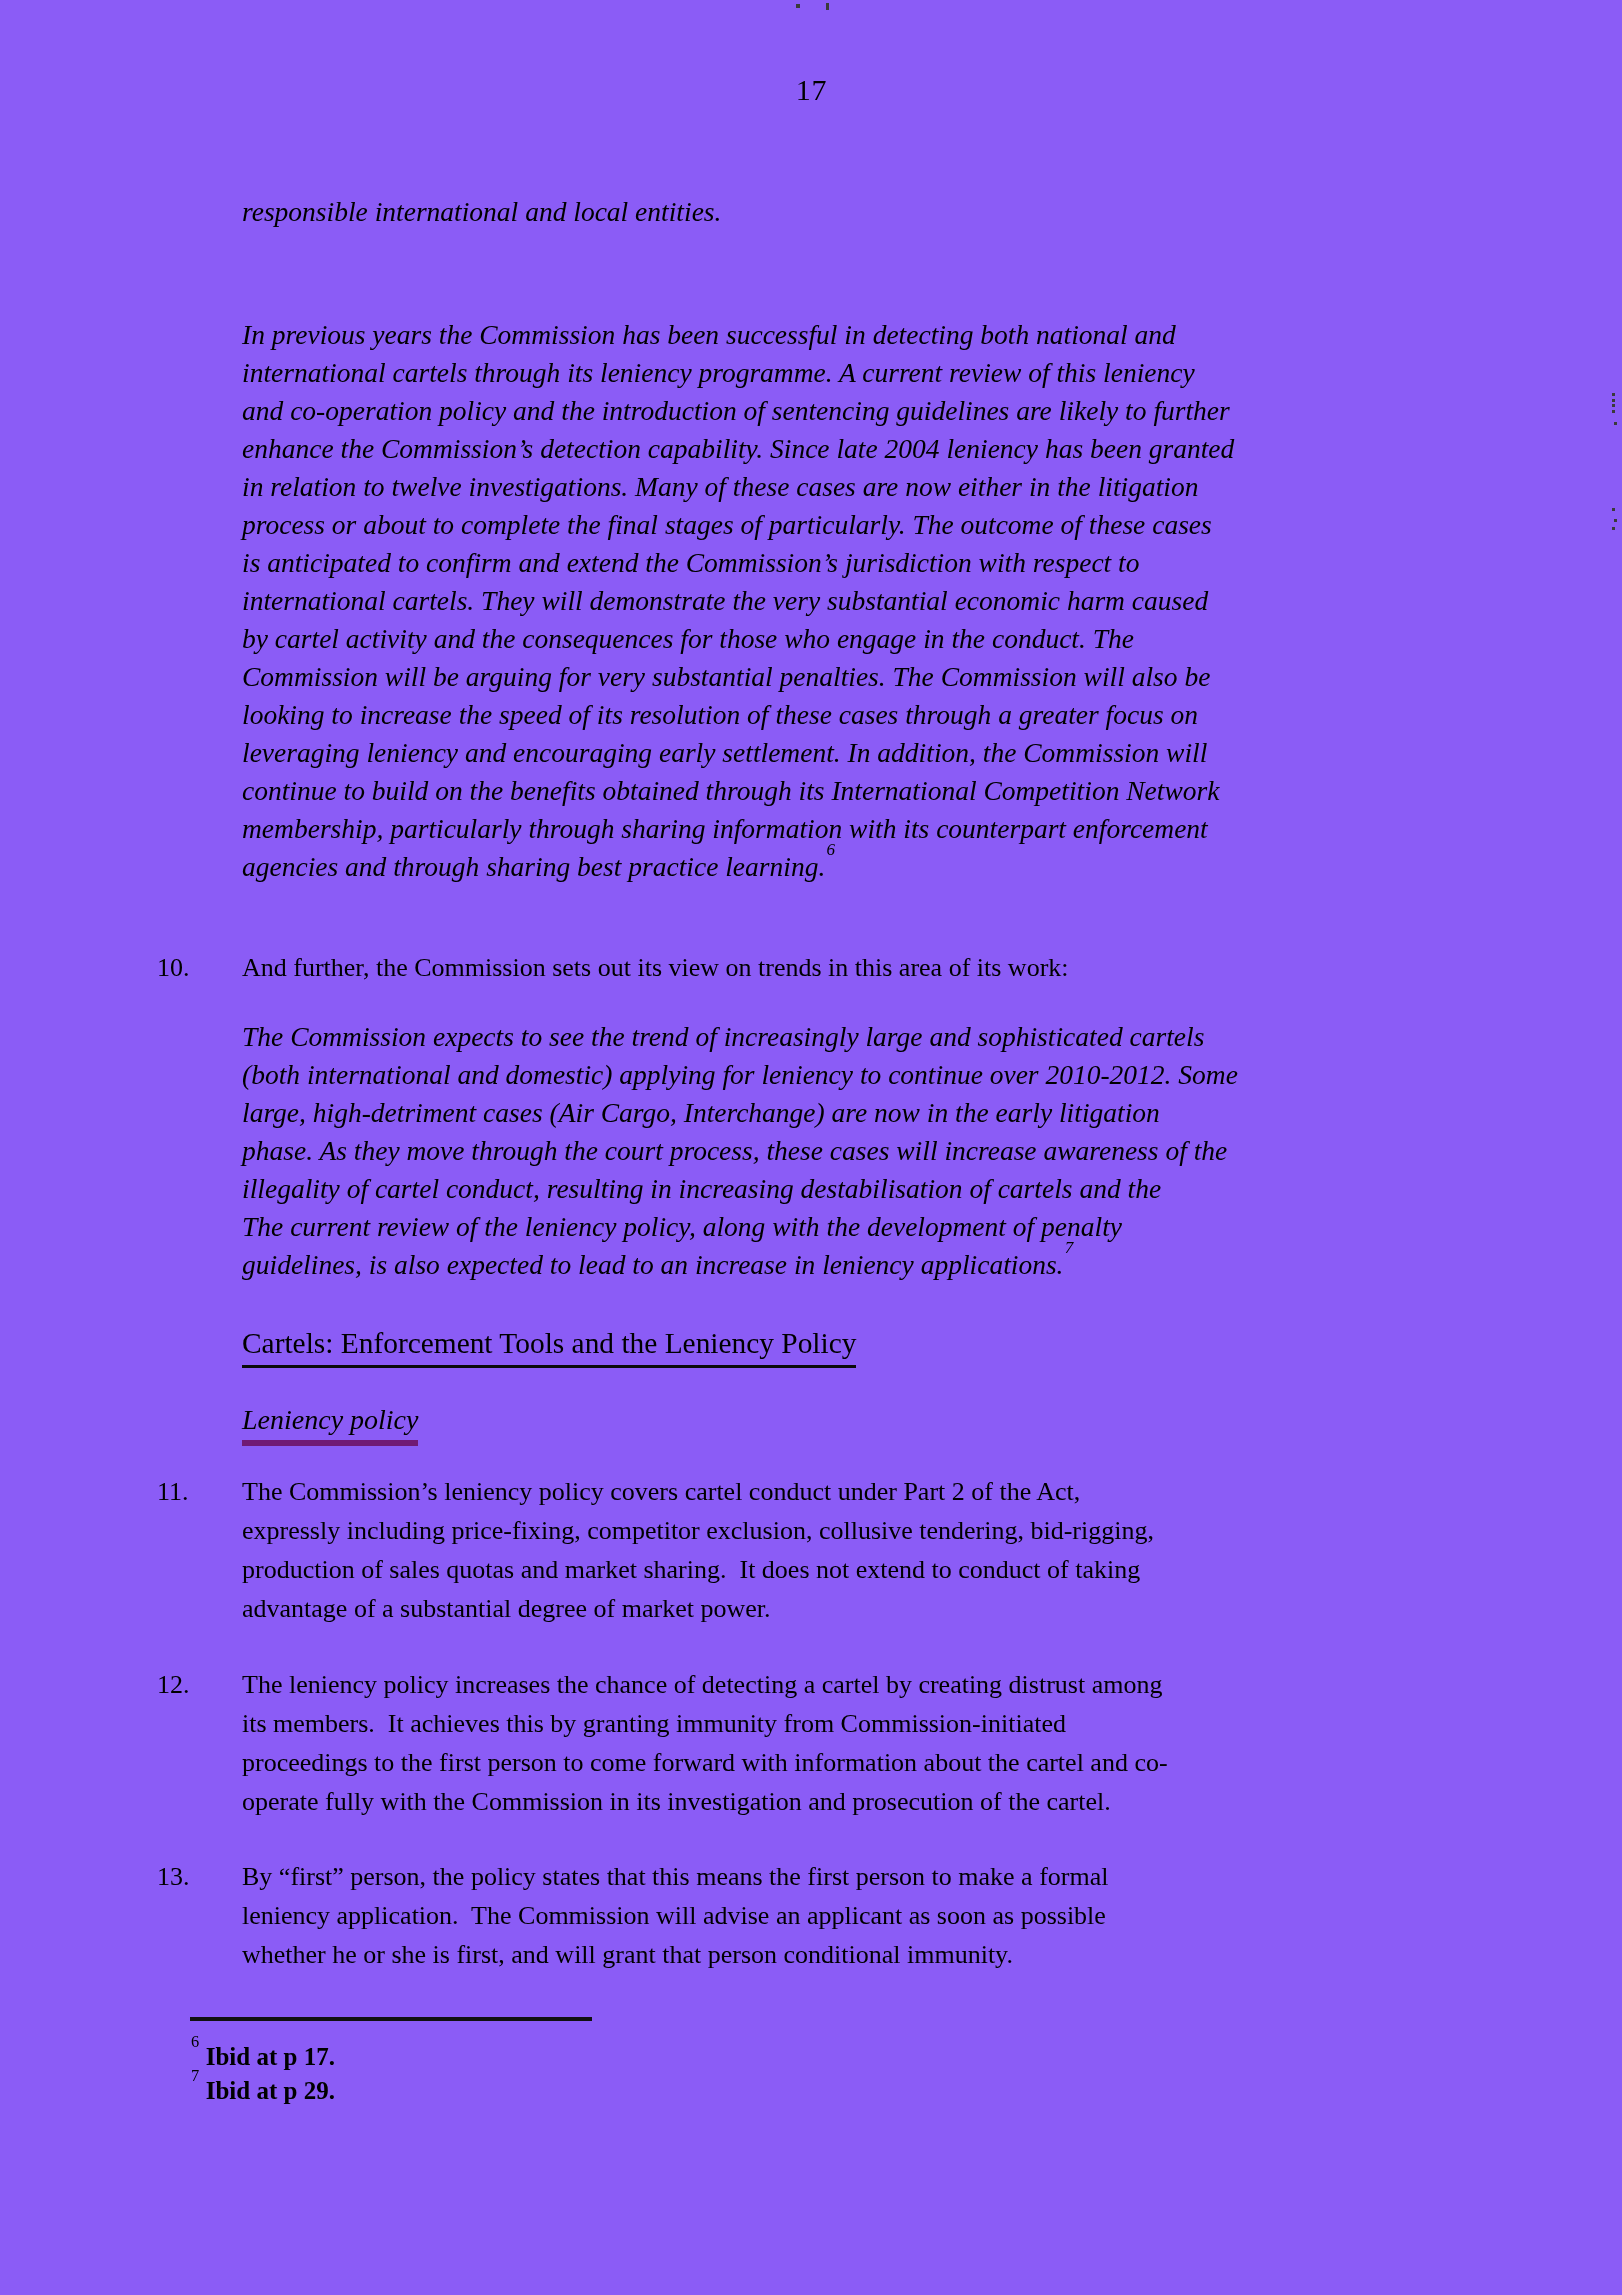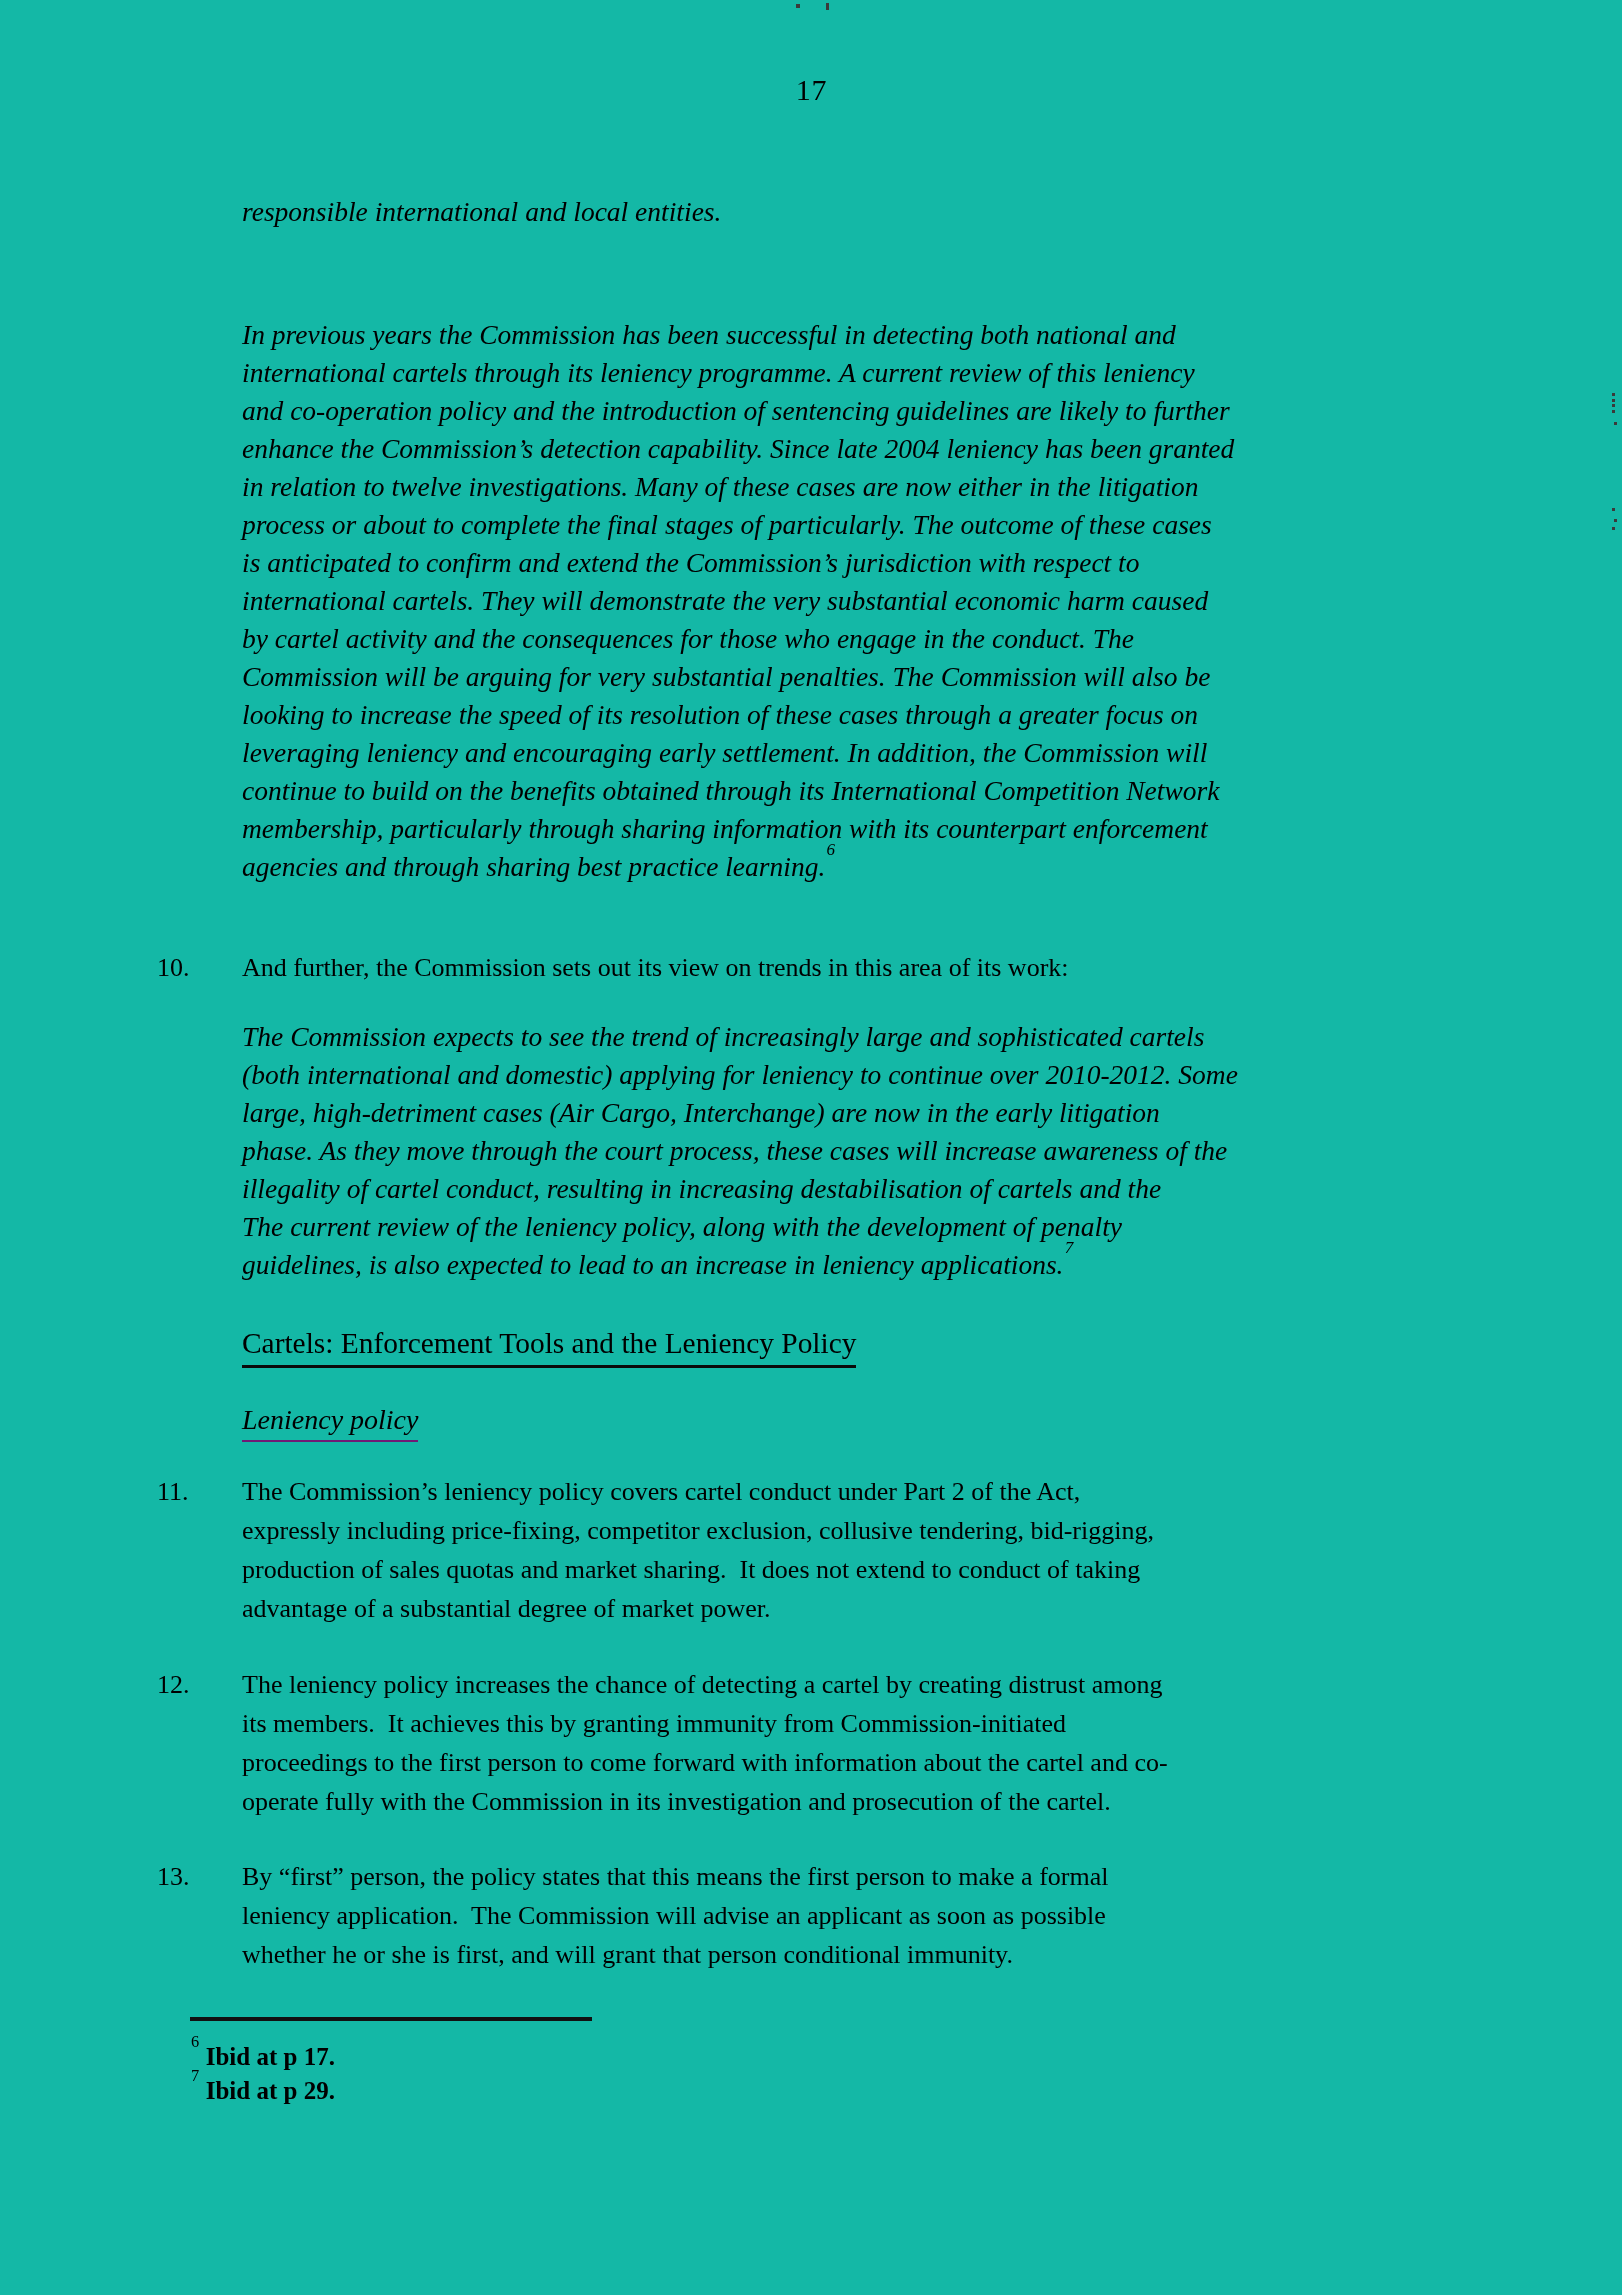--- a/index.html
+++ b/index.html
@@ -1,20 +1,20 @@
 <!DOCTYPE html>
 <html style="font-size:10.5px"><head>
 <meta charset="utf-8">
 <style>
   html, body { margin: 0; padding: 0; background: #ffffff; }
   .page {
     position: relative;
     width: 1623px;
     height: 2295px;
-    background: #14b8a6;
+    background: #8b5cf6;
     overflow: hidden;
     font-family: "Liberation Serif", "DejaVu Serif", serif;
     color: #000;
   }
   .pageno {
     position: absolute;
     top: 73px; left: 0; width: 1623px;
     text-align: center;
     font-size: 30px;
     letter-spacing: 0.7px;
@@ -58,21 +58,21 @@
     padding-bottom: 5.2px;
   }
   .subheading {
     position: absolute;
     left: 242px;
     font-size: 28px;
     font-style: italic;
   }
   .subheading .hline {
     display: inline-block;
-    border-bottom: 2px solid #701a75;
+    border-bottom: 6px solid #701a75;
     padding-bottom: 3.9px;
   }
   .fn-divider {
     position: absolute;
     left: 190px;
     top: 2017px;
     width: 402px;
     height: 3.9px;
     background: #111;
   }

